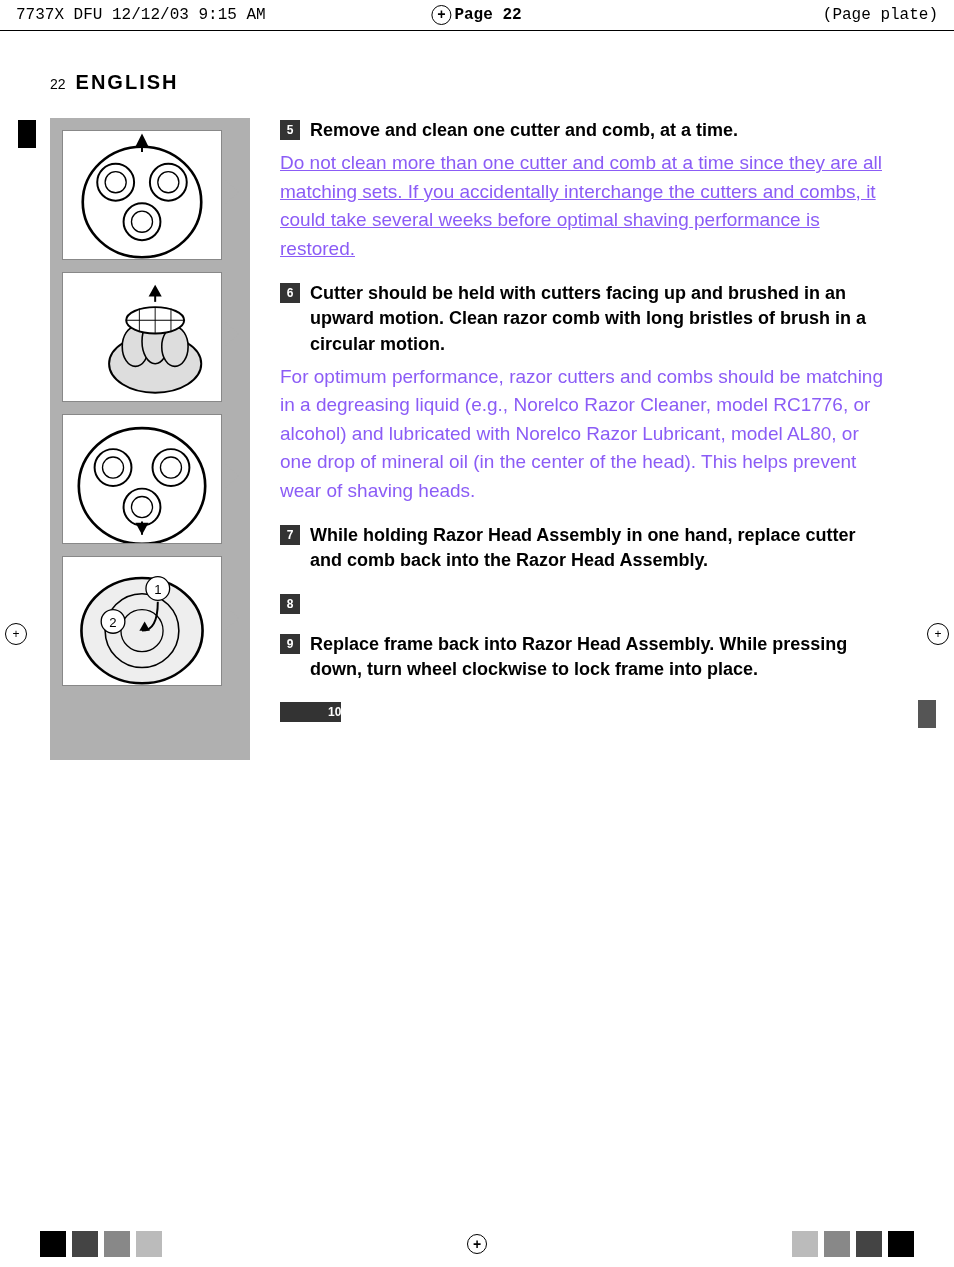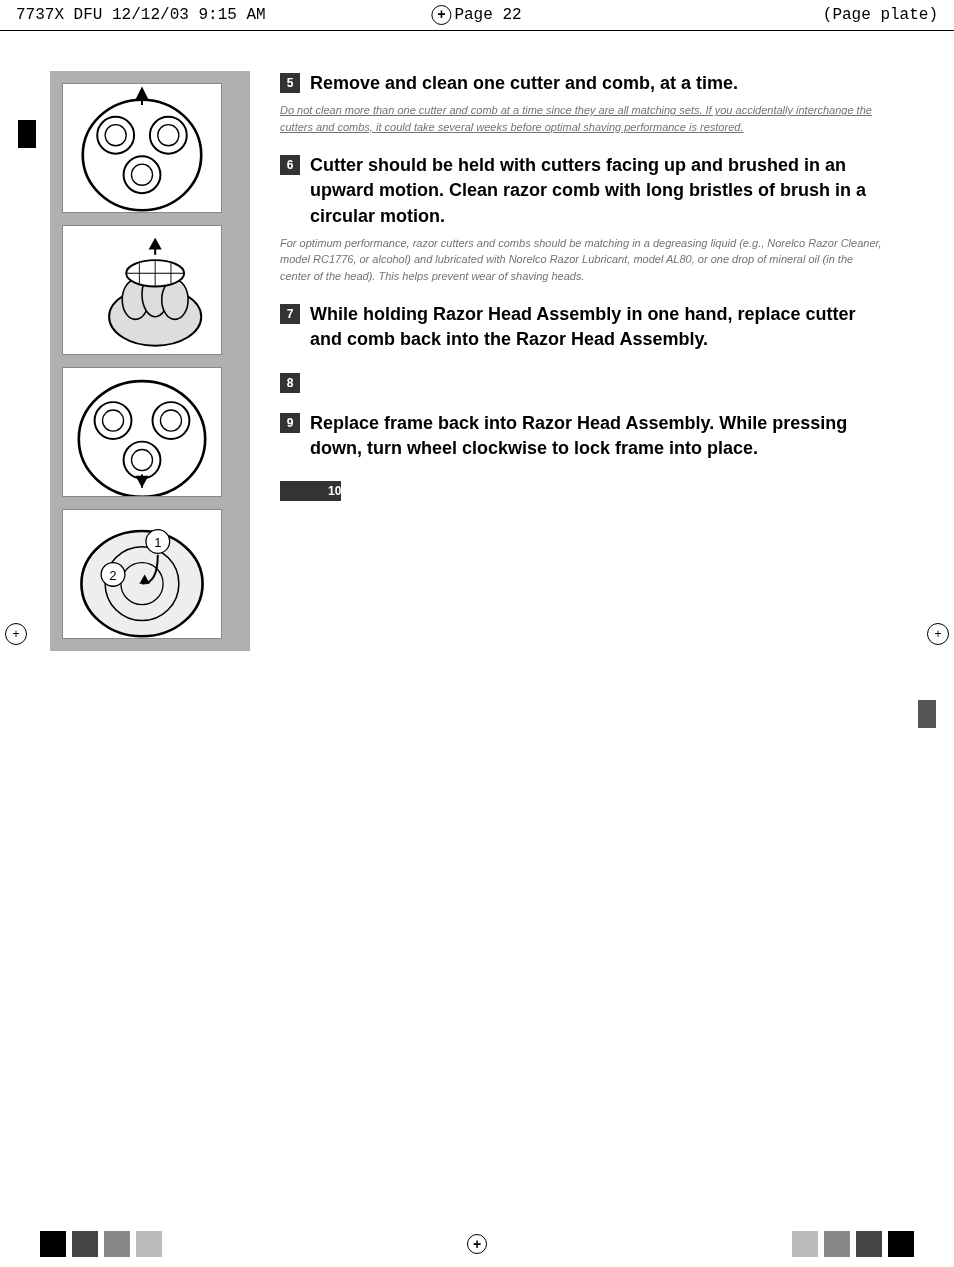--- a/index.html
+++ b/index.html
@@ -26,20 +26,21 @@
       position: relative;
     }
 
     .header-center {
       position: absolute;
       left: 50%;
       transform: translateX(-50%);
       display: flex;
       align-items: flex-end;
       gap: 4px;
+      font-weight: bold;
     }
 
     .crosshair {
       width: 18px;
       height: 18px;
       position: relative;
       display: inline-flex;
       align-items: center;
       justify-content: center;
     }
@@ -145,25 +146,24 @@
     }
 
     .step-title {
       font-size: 18px;
       font-weight: bold;
       line-height: 1.4;
       color: #000;
     }
 
     .step-body {
-      font-size: 11px;
+      font-size: 19px;
       line-height: 1.5;
-      color: #737373;
+      color: #8b5cf6;
       margin-left: 0;
-      font-style: italic;
     }
 
     .underlined-text {
       text-decoration: underline;
     }
 
     
     .footer {
       position: absolute;
       bottom: 0;
@@ -314,20 +314,24 @@
   <span>7737X DFU   12/12/03   9:15 AM</span>
   <div class="header-center">
     <div class="crosshair"></div>
     <span>Page 22</span>
   </div>
   <span>(Page plate)</span>
 </div>
 
 <div class="page">
 
+  <div class="page-heading">
+    <span class="page-number">22</span>
+    <span class="page-title">ENGLISH</span>
+  </div>
 
   <div class="content-area">
 
     <div class="left-panel">
 
       <div class="image-wrapper">
         <div class="image-box">
           <svg viewBox="0 0 120 110" xmlns="http://www.w3.org/2000/svg">
 
             <ellipse cx="60" cy="60" rx="45" ry="42" fill="none" stroke="#000" stroke-width="2"></ellipse>

